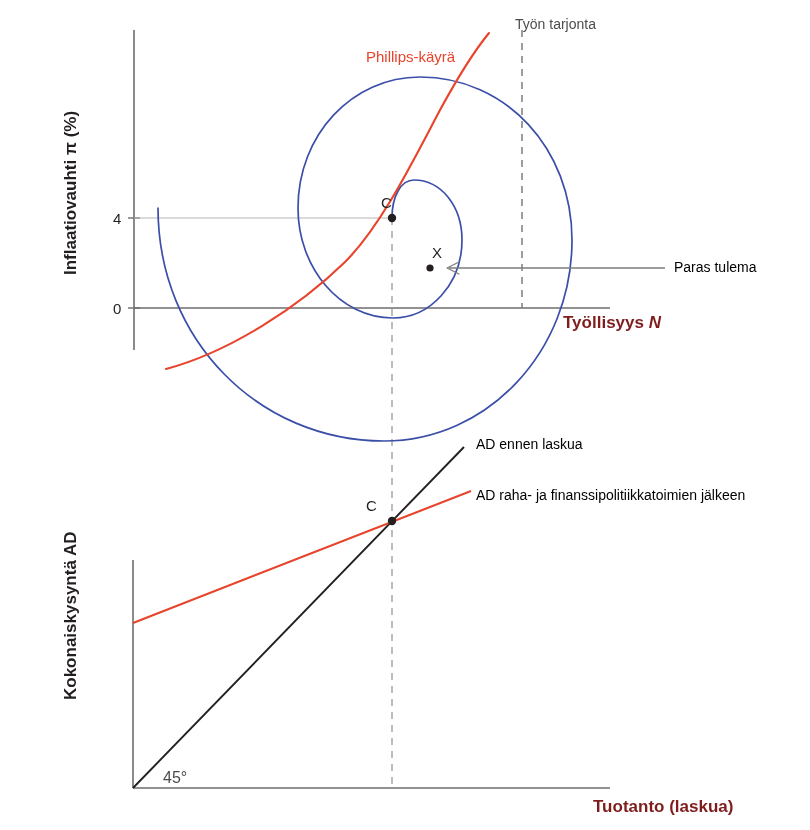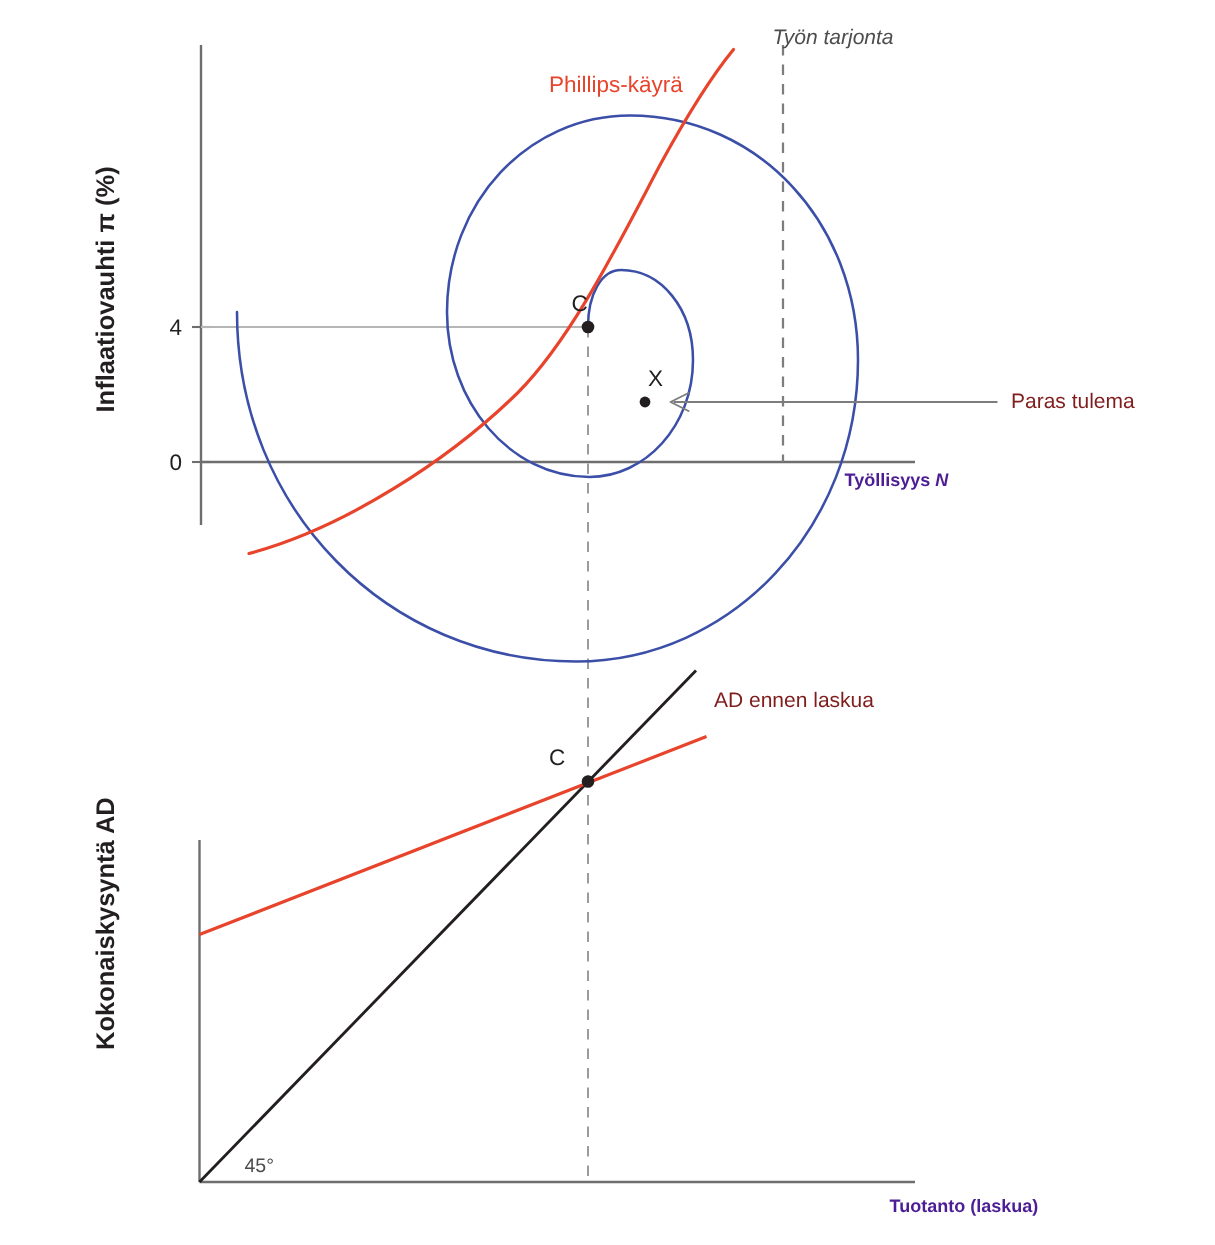--- a/index.html
+++ b/index.html
@@ -25,23 +25,23 @@
     left: 0;
     width: 810px;
     height: 830px;
   }
   .lbl {
     position: absolute;
     white-space: nowrap;
     line-height: 1;
   }
   .axis-title {
-    font-size: 12px;
+    font-size: 17px;
     font-weight: 600;
-    color: #4c1d95;
+    color: #7f1d1d;
   }
   .axis-title .ital {
     font-style: italic;
   }
   .vert-title {
     font-size: 17px;
     font-weight: 600;
     color: #231f20;
     transform-origin: 0 0;
     transform: rotate(-90deg);
@@ -50,32 +50,31 @@
     font-size: 15px;
     color: #231f20;
   }
   .pt-lbl {
     font-size: 15px;
     color: #231f20;
   }
   .anno {
     font-size: 14px;
     color: #4d4d4d;
-    font-style: italic;
   }
   .anno-dark {
     font-size: 14px;
-    color: #7f1d1d;
+    color: #000000;
   }
   .red-lbl {
     font-size: 15px;
     color: #e8432b;
   }
   .deg-lbl {
-    font-size: 13px;
+    font-size: 16px;
     color: #4d4d4d;
   }
 </style>
 </head>
 <body>
 
 <div id="figure">
 
   <svg class="layer" viewBox="0 0 810 830">
 
@@ -144,19 +143,20 @@
 
   <div class="lbl anno-dark" style="left:674px; top:260px;">Paras tulema</div>
 
   <div class="lbl pt-lbl" style="left:381px; top:195px;">C</div>
   <div class="lbl pt-lbl" style="left:432px; top:245px;">X</div>
 
   <div class="lbl vert-title" style="left:62px; top:700px;">Kokonaiskysyntä AD</div>
 
   <div class="lbl axis-title" style="left:593px; top:798px;">Tuotanto (laskua)</div>
 
-  <div class="lbl anno-dark" style="left:476px; top:459px;">AD ennen laskua</div>
+  <div class="lbl anno-dark" style="left:476px; top:437px;">AD ennen laskua</div>
+  <div class="lbl anno-dark" style="left:476px; top:488px;">AD raha- ja finanssipolitiikkatoimien jälkeen</div>
 
   <div class="lbl deg-lbl" style="left:163px; top:770px;">45°</div>
 
   <div class="lbl pt-lbl" style="left:366px; top:498px;">C</div>
 
 </div>
 
 </body></html>

